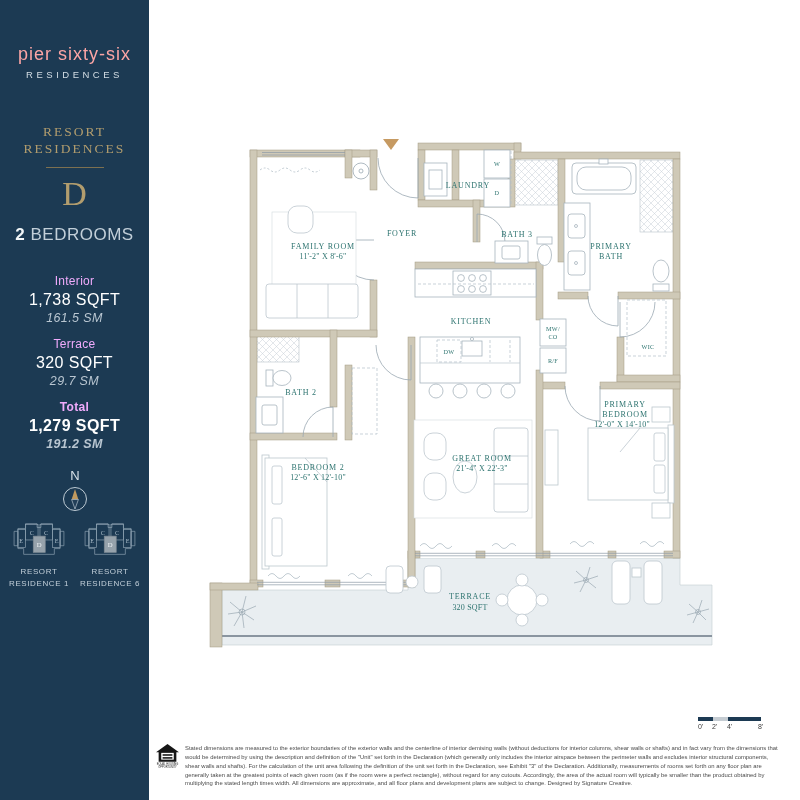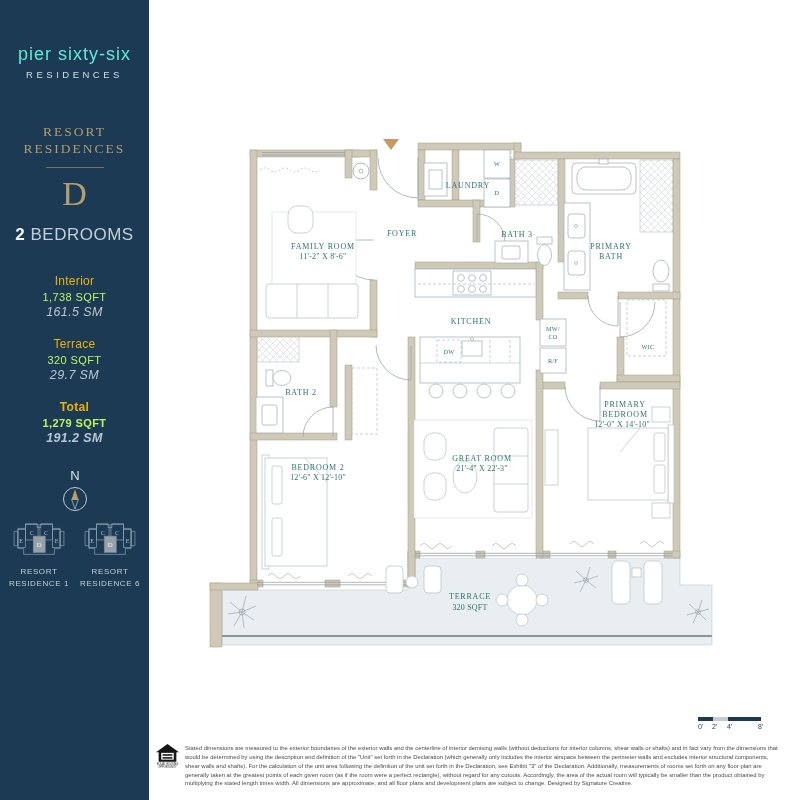--- a/index.html
+++ b/index.html
@@ -1,29 +1,29 @@
 <!DOCTYPE html>
 <html><head>
 <meta charset="utf-8">
 <style>
   html,body{margin:0;padding:0;background:#ffffff;}
   body{width:800px;height:800px;position:relative;font-family:"Liberation Sans",sans-serif;overflow:hidden;}
 
   
   .sidebar{position:absolute;left:0;top:0;width:149px;height:800px;background:#1c3a53;color:#c5d2dc;}
   .sb{position:absolute;left:0;width:149px;text-align:center;}
-  .logo-main{font-size:18px;letter-spacing:1px;color:#5eead4;font-weight:400;}
+  .logo-main{font-size:18px;letter-spacing:1px;color:#fca5a5;font-weight:400;}
   .logo-sub{font-size:9.5px;letter-spacing:3.5px;color:#d4dee5;margin-top:4px;}
   .collection{font-family:"Liberation Serif",serif;font-size:13.5px;letter-spacing:2px;color:#b29d6e;line-height:1.25;}
   .divider{width:58px;height:1px;background:#7d7050;margin:9px auto 7px auto;}
   .unit-letter{font-family:"Liberation Serif",serif;font-size:34px;color:#b29d6e;}
   .bedbath{font-size:17px;letter-spacing:.5px;line-height:1.45;color:#c2cfd9;}
   .bedbath b{color:#f2f6f8;font-weight:bold;}
-  .stat-label{font-size:12px;color:#eab308;letter-spacing:.3px;}
-  .stat-sqft{font-size:11px;color:#bef264;margin-top:3px;letter-spacing:.4px;}
+  .stat-label{font-size:12px;color:#f0abfc;letter-spacing:.3px;}
+  .stat-sqft{font-size:16px;color:#ffffff;margin-top:3px;letter-spacing:.4px;}
   .stat-sm{font-size:12.5px;color:#b9c6d1;font-style:italic;margin-top:2px;letter-spacing:.4px;}
   .kp-label{font-size:8px;letter-spacing:.6px;color:#c2cfd9;line-height:1.5;}
   .kp-row{position:absolute;left:0;top:516px;width:149px;display:flex;justify-content:center;gap:9px;}
   .kp{width:62px;text-align:center;}
 
   
   .footer{position:absolute;left:156px;top:744px;width:630px;display:flex;gap:6px;align-items:flex-start;}
   .disclaimer{font-size:5.9px;line-height:1.5;color:#4b4b4b;width:596px;}
   .scalebar{position:absolute;left:698px;top:717px;width:66px;}
   .scalebar .bar{display:flex;height:3.5px;}

